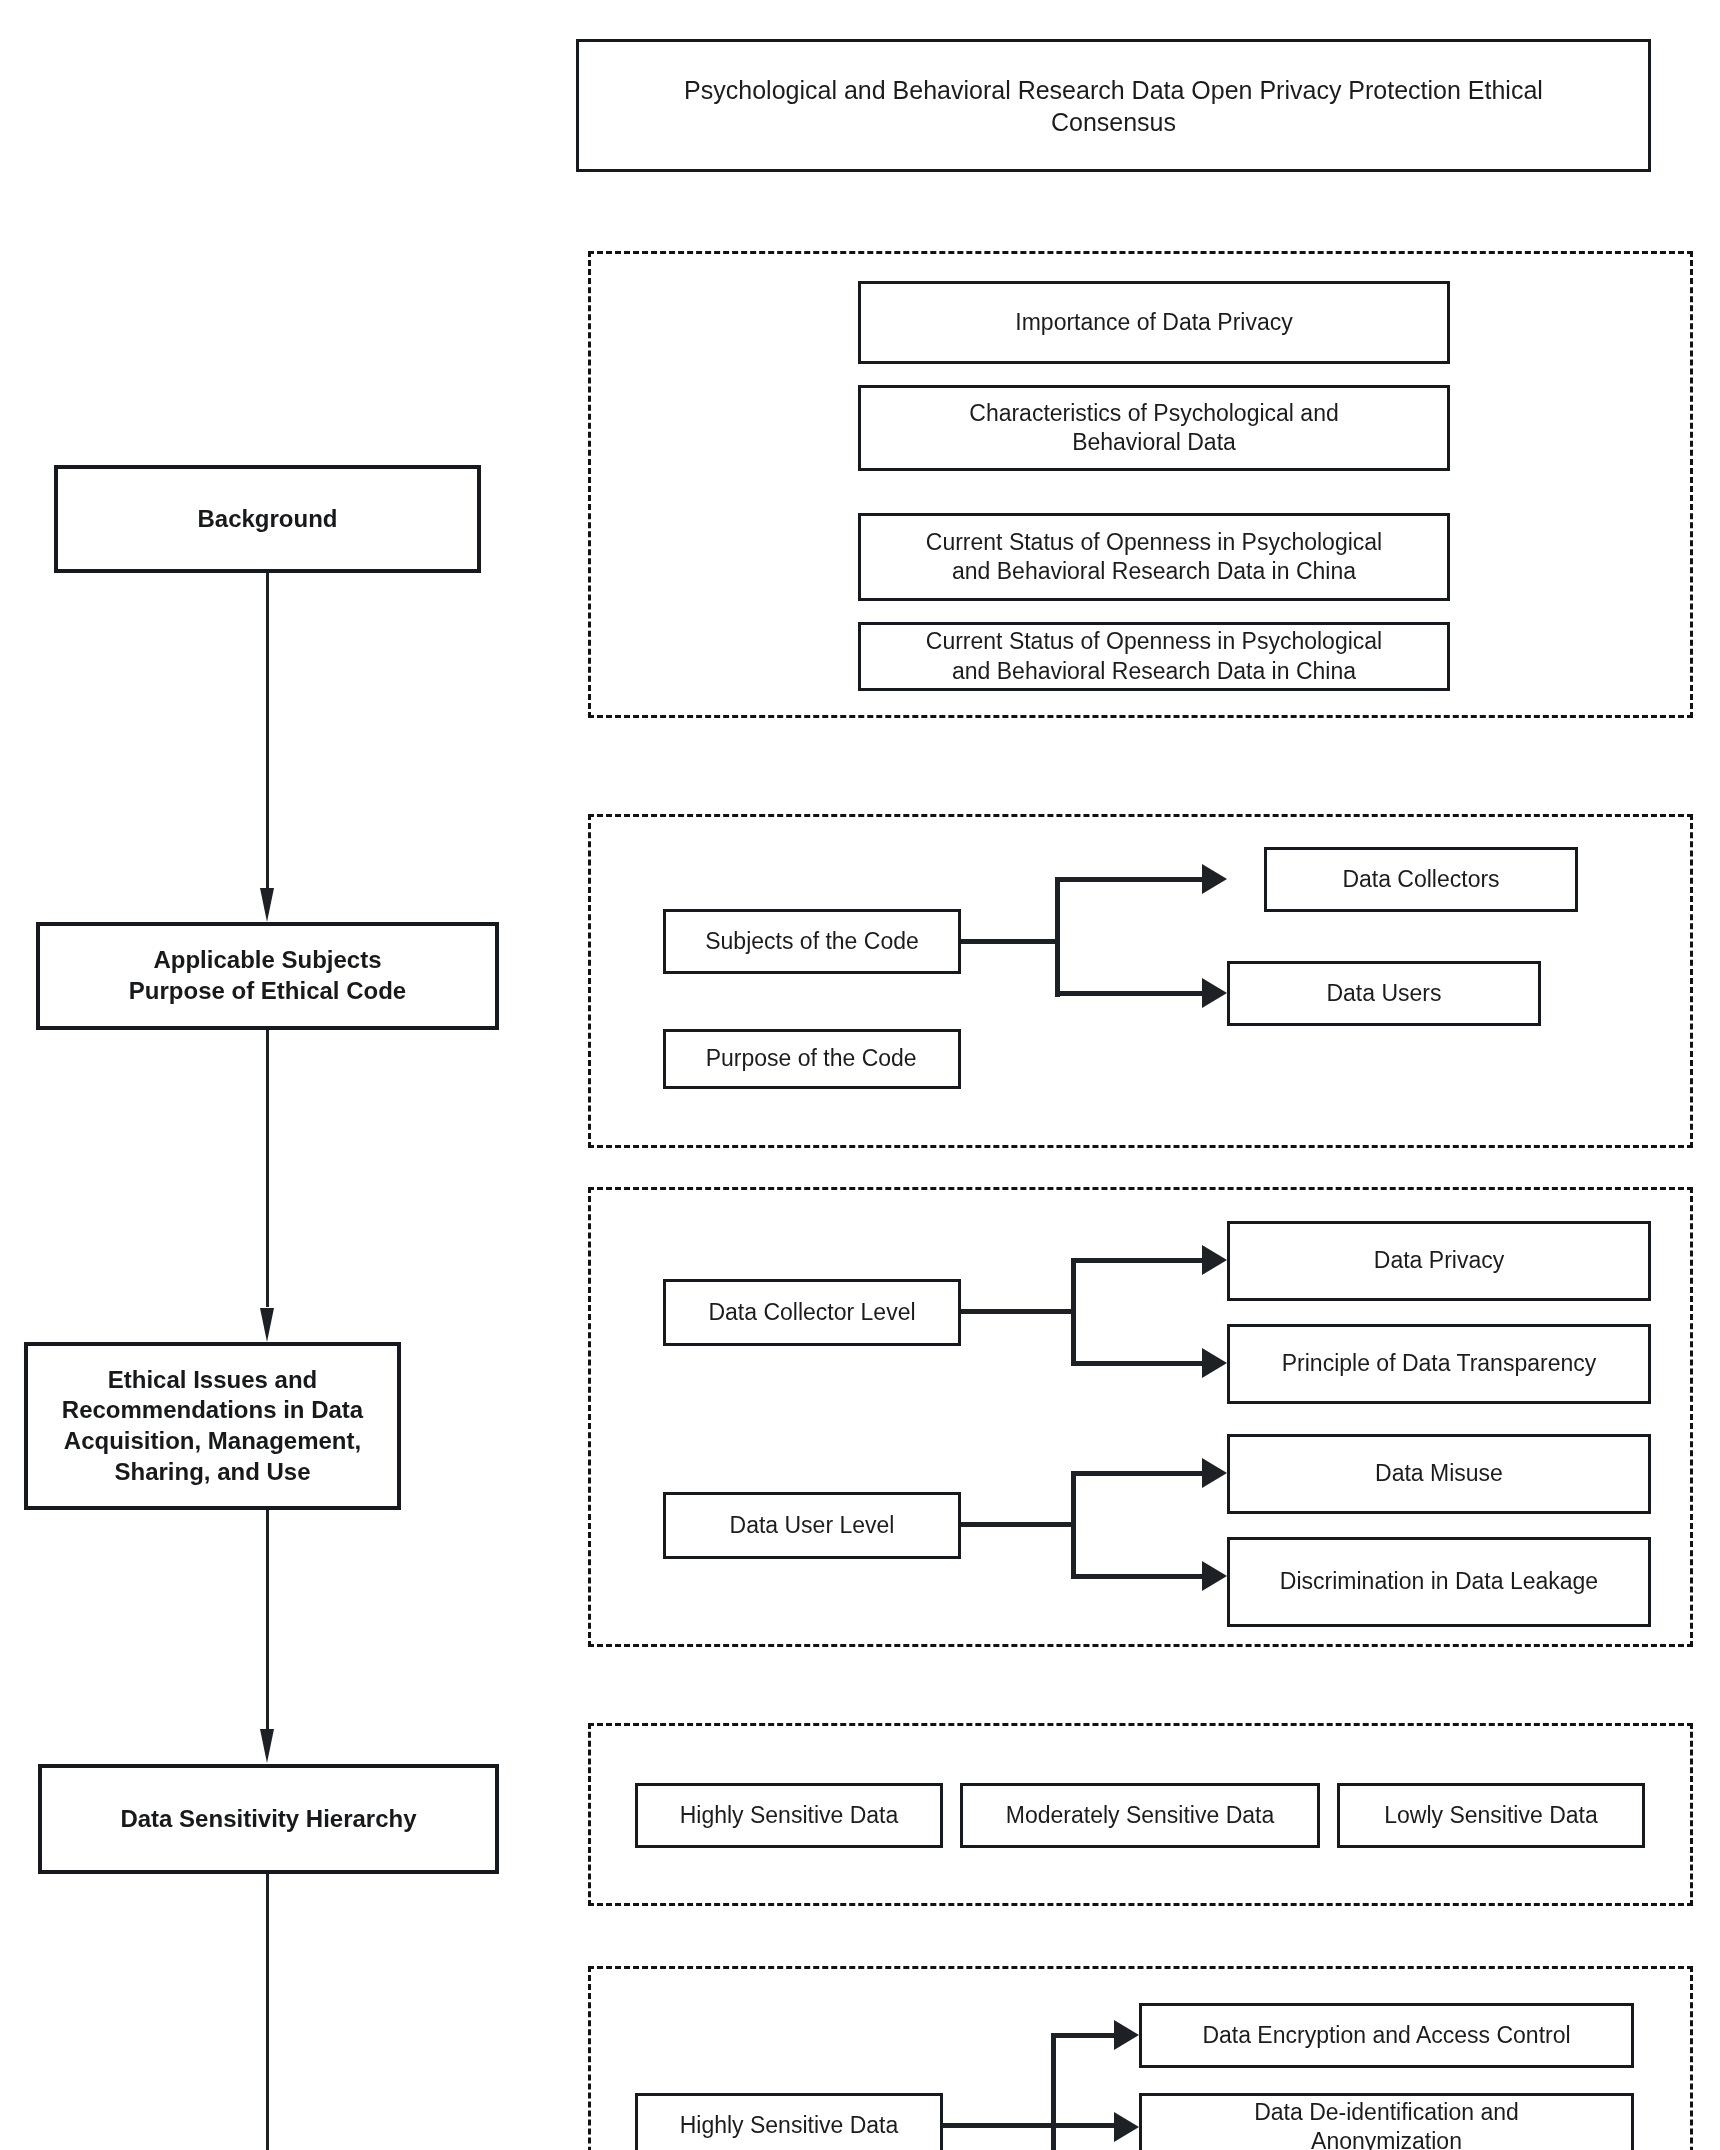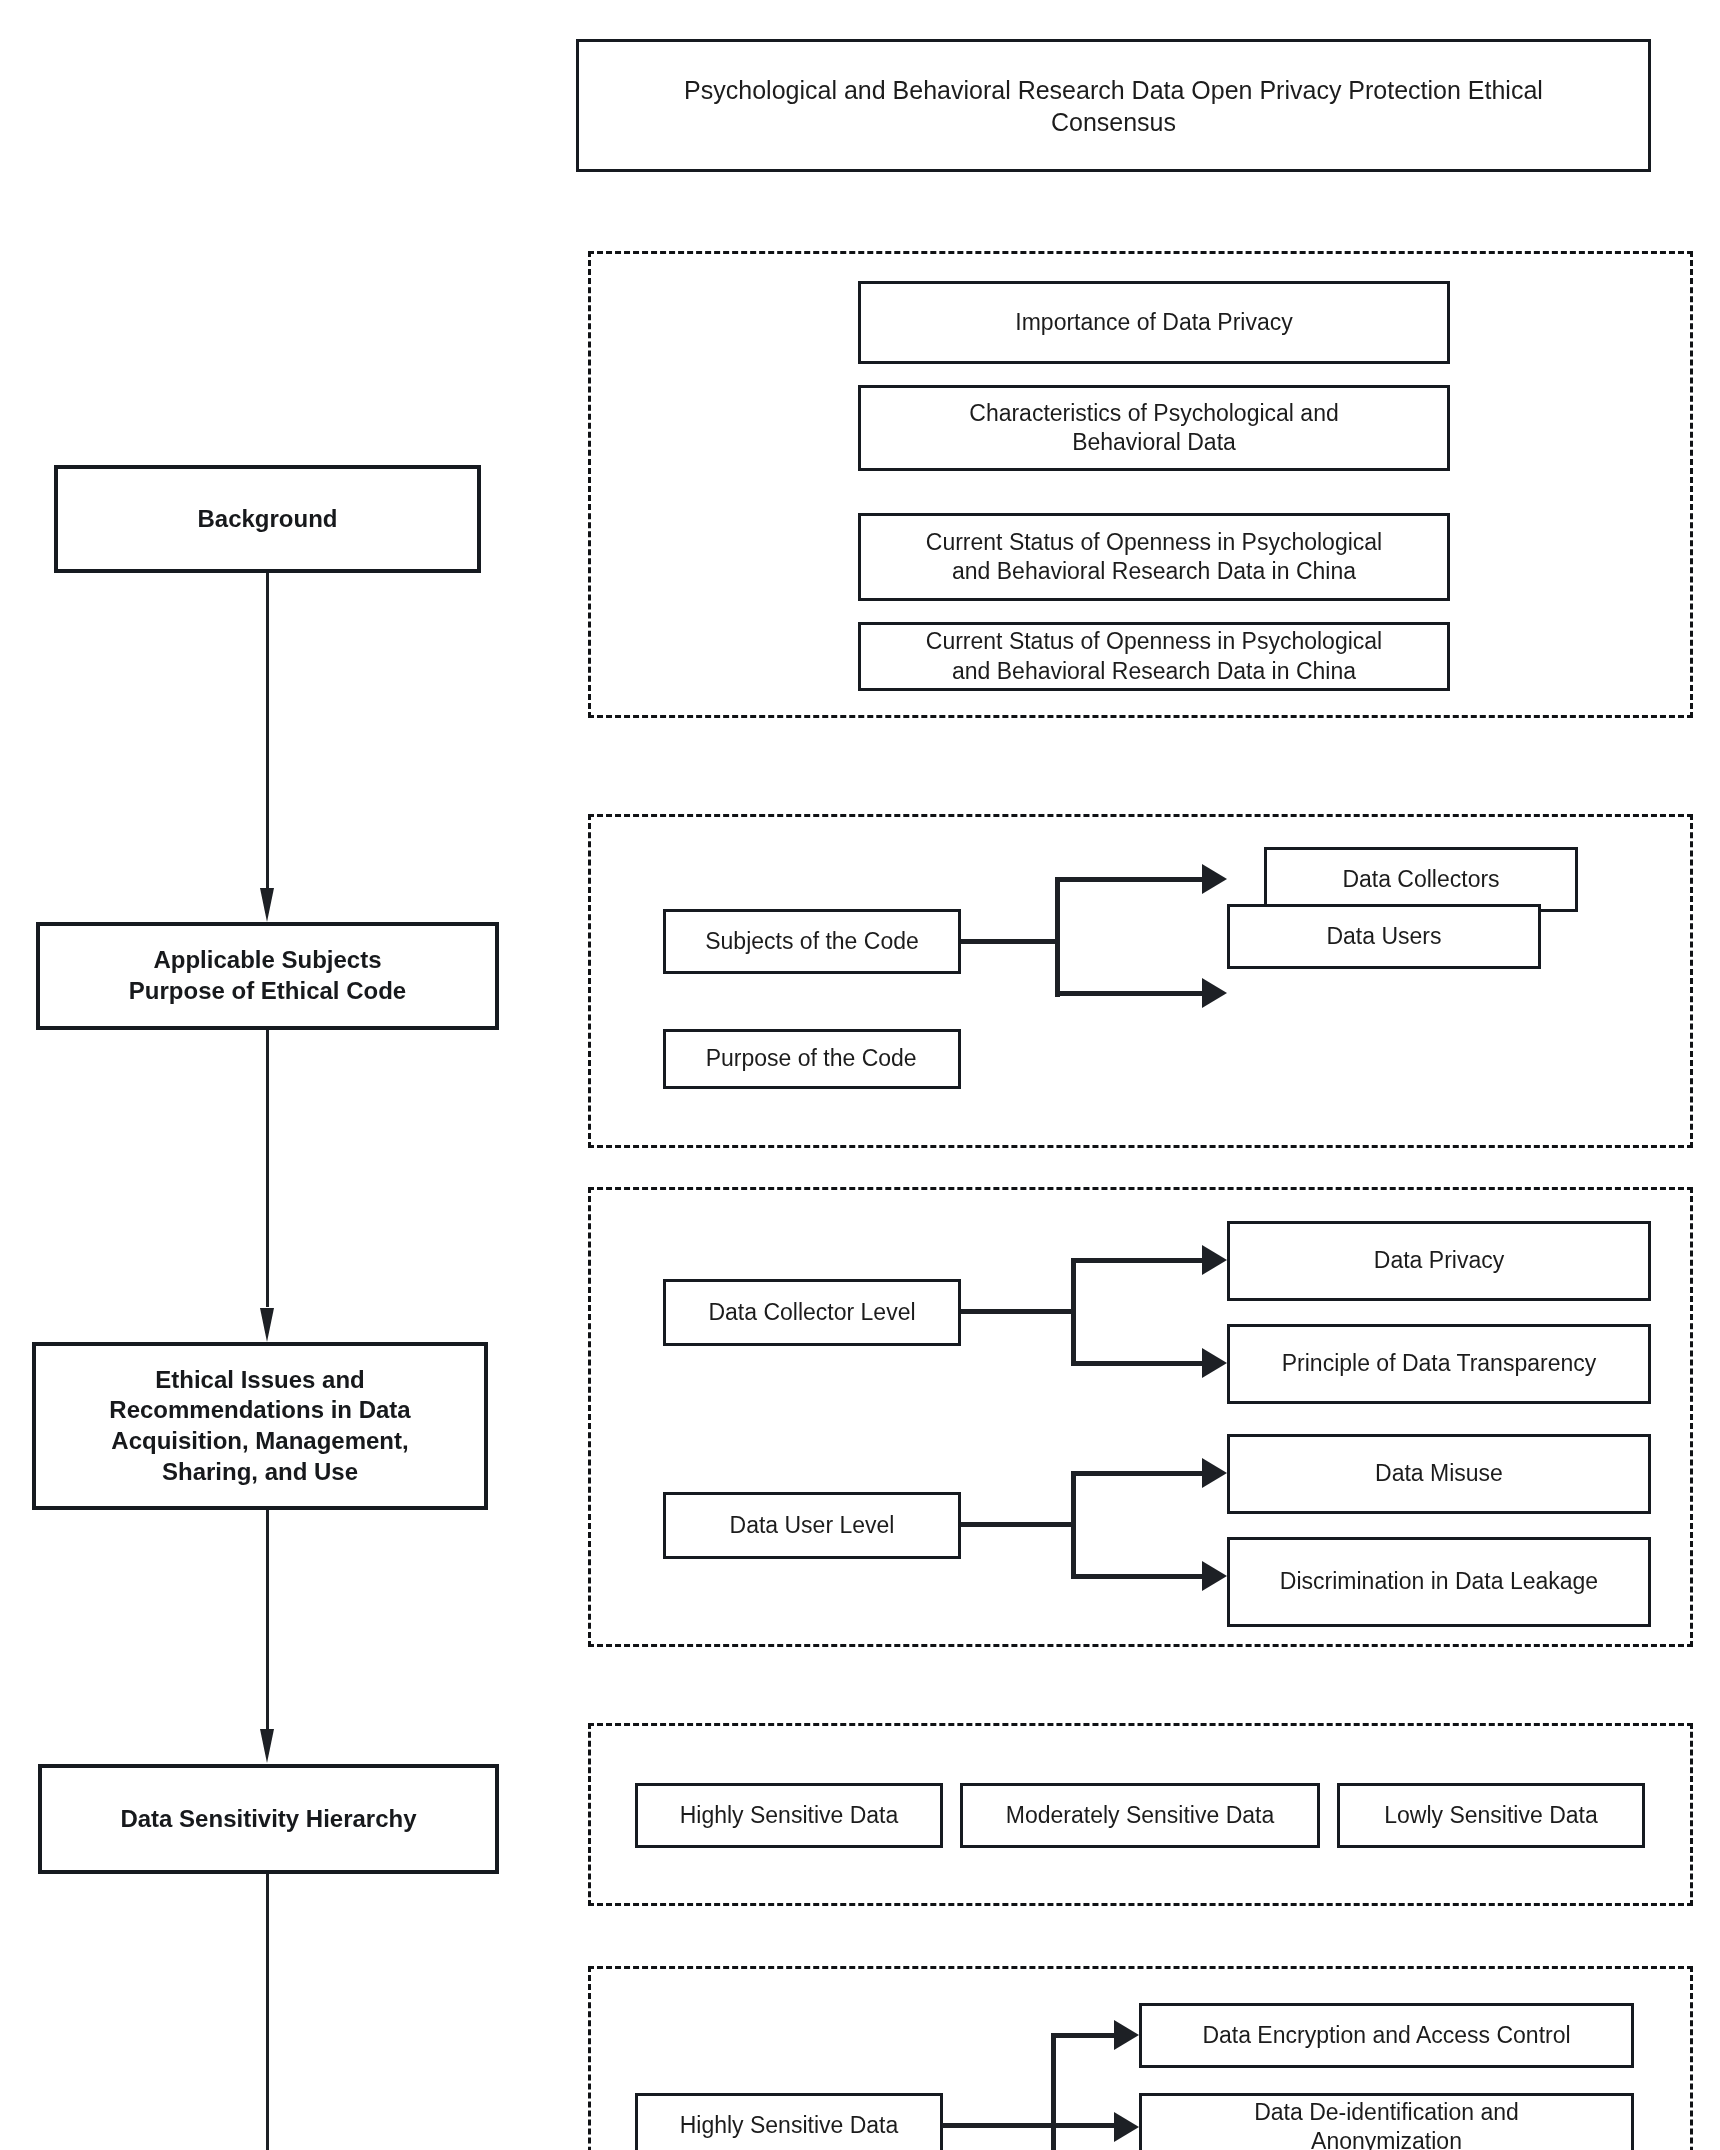--- a/index.html
+++ b/index.html
@@ -39,21 +39,21 @@
 <body>
 
 <div id="canvas">
 
   <div class="node titlebox" style="left:576px;top:39px;width:1075px;height:133px;">Psychological and Behavioral Research Data Open Privacy Protection Ethical
 Consensus</div>
 
   <div class="node spinebox" style="left:54px;top:465px;width:427px;height:108px;">Background</div>
   <div class="node spinebox" style="left:36px;top:922px;width:463px;height:108px;">Applicable Subjects
 Purpose of Ethical Code</div>
-  <div class="node spinebox" style="left:32px;top:1342px;width:456px;height:168px;">Ethical Issues and
+  <div class="node spinebox" style="left:24px;top:1342px;width:377px;height:168px;">Ethical Issues and
 Recommendations in Data
 Acquisition, Management,
 Sharing, and Use</div>
   <div class="node spinebox" style="left:38px;top:1764px;width:461px;height:110px;">Data Sensitivity Hierarchy</div>
 
   <div class="spl" style="left:266px;top:573px;height:315px;"></div>
   <div class="ad" style="left:260px;top:888px;"></div>
   <div class="spl" style="left:266px;top:1030px;height:277px;"></div>
   <div class="ad" style="left:260px;top:1308px;"></div>
   <div class="spl" style="left:266px;top:1510px;height:219px;"></div>
@@ -70,21 +70,21 @@
   <div class="node" style="left:858px;top:385px;width:592px;height:86px;">Characteristics of Psychological and
 Behavioral Data</div>
   <div class="node" style="left:858px;top:513px;width:592px;height:88px;">Current Status of Openness in Psychological
 and Behavioral Research Data in China</div>
   <div class="node" style="left:858px;top:622px;width:592px;height:69px;">Current Status of Openness in Psychological
 and Behavioral Research Data in China</div>
 
   <div class="node" style="left:663px;top:909px;width:298px;height:65px;">Subjects of the Code</div>
   <div class="node" style="left:663px;top:1029px;width:298px;height:60px;padding-left:6px;">Purpose of the Code</div>
   <div class="node" style="left:1264px;top:847px;width:314px;height:65px;">Data Collectors</div>
-  <div class="node" style="left:1227px;top:904px;width:314px;height:65px;text-align:center;">Data Users</div>
+  <div class="node" style="left:1227px;top:961px;width:314px;height:65px;text-align:center;">Data Users</div>
   <div class="hl" style="left:961px;top:939px;width:99px;"></div>
   <div class="vl" style="left:1055px;top:877px;height:120px;"></div>
   <div class="hl" style="left:1055px;top:877px;width:147px;"></div>
   <div class="ar" style="left:1202px;top:864px;"></div>
   <div class="hl" style="left:1055px;top:991px;width:147px;"></div>
   <div class="ar" style="left:1202px;top:978px;"></div>
 
   <div class="node" style="left:663px;top:1279px;width:298px;height:67px;">Data Collector Level</div>
   <div class="node" style="left:1227px;top:1221px;width:424px;height:80px;">Data Privacy</div>
   <div class="node" style="left:1227px;top:1324px;width:424px;height:80px;">Principle of Data Transparency</div>

